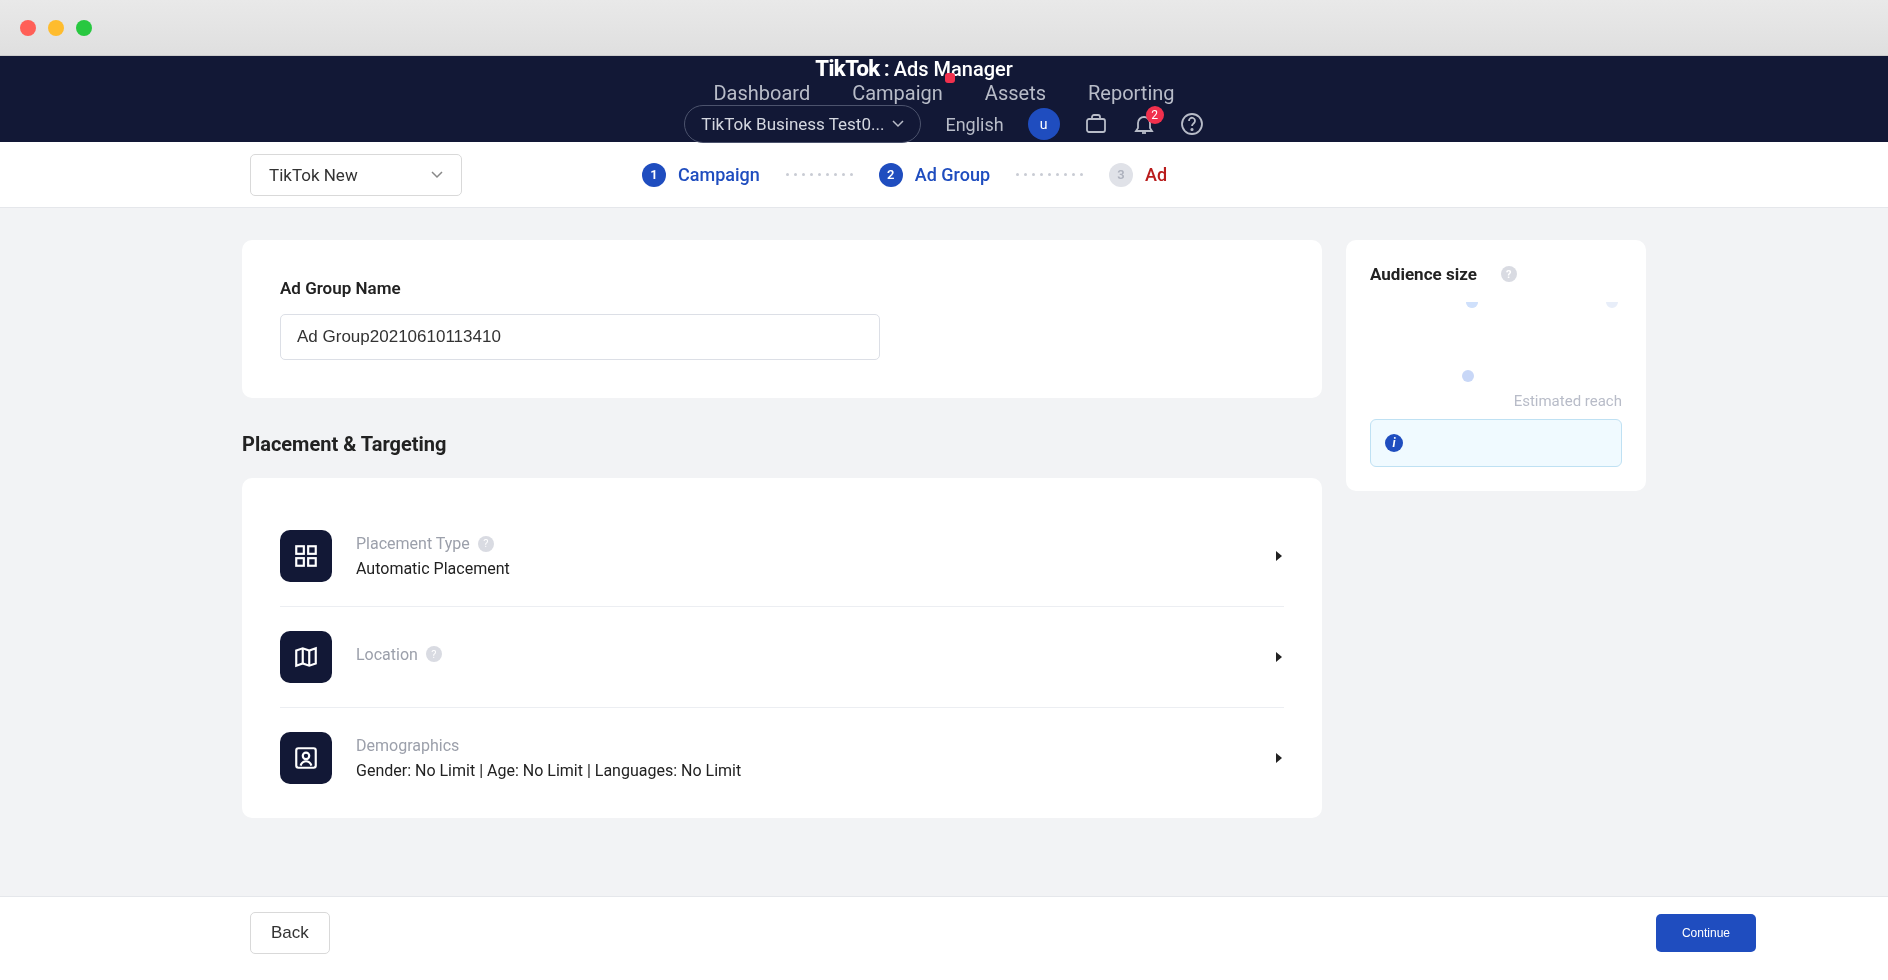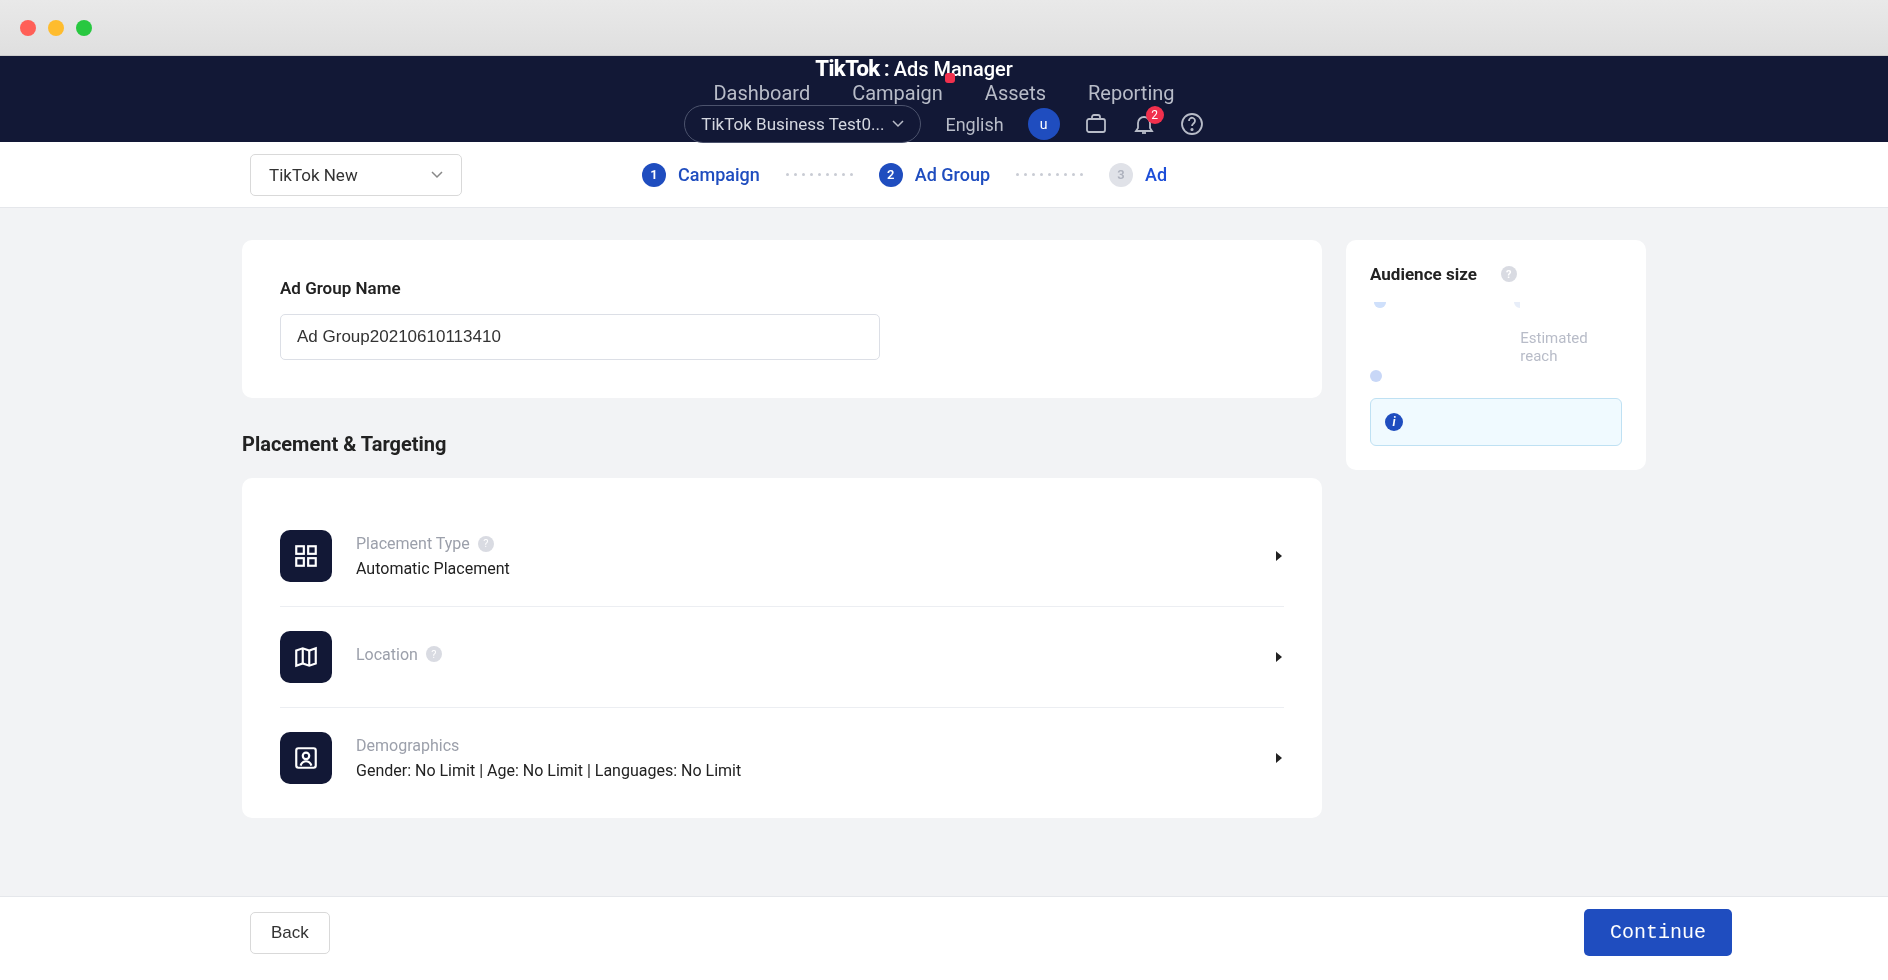--- a/index.html
+++ b/index.html
@@ -29,21 +29,21 @@
 .notif-badge { position: absolute; top: -6px; right: -8px; background: #f1304d; color: #fff; font-size: 12px; width: 18px; height: 18px; border-radius: 9px; display: flex; align-items: center; justify-content: center; }
 
 
 .stepsbar { height: 66px; background: #fff; border-bottom: 1px solid #e5e7eb; display: flex; align-items: center; padding-left: 250px; gap: 0; }
 .create-dd { border: 1px solid #d9d9d9; border-radius: 5px; padding: 10px 18px; font-size: 17px; color: #333; width: 212px; display: flex; justify-content: space-between; align-items: center; cursor: pointer; margin-right: 180px; }
 .steps { display: flex; align-items: center; gap: 14px; }
 .step { display: flex; align-items: center; gap: 12px; }
 .step-num { width: 24px; height: 24px; border-radius: 50%; background: #1f4dbf; color: #fff; display: flex; align-items: center; justify-content: center; font-size: 13px; font-weight: 600; }
 .step-num.inactive { background: #e0e2e8; color: #adb1bd; }
 .step-label { font-size: 18px; color: #1f4dbf; font-weight: 500; }
-.step-label.inactive { color: #1d4ed8; }
+.step-label.inactive { color: #b91c1c; }
 .step-dots { display: flex; gap: 5px; padding: 0 12px; }
 .dot { width: 3px; height: 3px; border-radius: 50%; background: #c9ccd4; }
 
 
 .page { background: #f2f3f5; min-height: 700px; display: flex; justify-content: center; padding: 32px 0 120px; }
 .main-col { width: 1080px; }
 .card { background: #fff; border-radius: 10px; padding: 38px; margin-bottom: 0; }
 .form-label { font-weight: 600; font-size: 17px; color: #222; margin-bottom: 16px; }
 .text-input { width: 600px; border: 1px solid #dcdfe6; border-radius: 5px; padding: 12px 16px; font-size: 17px; color: #333; }
 .section-title { font-weight: 700; font-size: 20px; color: #222; margin: 34px 0 22px 0; }
@@ -54,34 +54,34 @@
 .row-body { flex: 1; }
 .row-title { font-size: 16px; color: #9ca0ab; display: flex; align-items: center; gap: 8px; margin-bottom: 6px; }
 .row-val { font-size: 16px; color: #222; }
 .row-arrow { color: #222; }
 .help-circle { width: 16px; height: 16px; border-radius: 50%; background: #d9dbe2; color: #fff; font-size: 11px; display: inline-flex; align-items: center; justify-content: center; }
 
 
 .side-col { width: 300px; margin-left: 24px; }
 .side-card { background: #fff; border-radius: 10px; padding: 24px; }
 .side-title { font-weight: 700; font-size: 17px; color: #222; display: flex; align-items: center; gap: 24px; margin-bottom: 18px; }
-.gauge-wrap { display: flex; flex-direction: row; align-items: center; margin-bottom: 16px; }
+.gauge-wrap { display: flex; flex-direction: column; align-items: flex-end; margin-bottom: 9px; }
 .gauge { width: 160px; height: 80px; position: relative; overflow: hidden; }
 .gauge svg { position: absolute; bottom: 0; left: 0; }
 .gauge-needle { position: absolute; width: 12px; height: 12px; background: #c8d7f7; border-radius: 50%; left: 0; bottom: 0; }
 .est-label { font-size: 15px; color: #b8bcc8; margin-top: 10px; }
 .alert { border: 1px solid #bfe1f3; background: #f0faff; border-radius: 6px; padding: 14px; display: flex; gap: 12px; }
 .alert-icon { width: 18px; height: 18px; border-radius: 50%; background: #1f4dbf; color: #fff; display: flex; align-items: center; justify-content: center; font-size: 12px; flex-shrink: 0; font-style: italic; font-weight: bold; }
 .alert-text { font-size: 15px; color: #333; line-height: 1.5; }
 
 
 .footer { position: fixed; bottom: 12px; left: 0; right: 0; background: #fff; border-top: 1px solid #e5e7eb; height: 72px; display: flex; align-items: center; padding: 0 40px; }
 .back-wrap { position: absolute; left: 250px; }
 .btn-back { border: 1px solid #d9d9d9; background: #fff; padding: 10px 20px; border-radius: 5px; font-size: 17px; cursor: pointer; color: #333; }
-.btn-continue { background: #1f4dbf; color: #fff; border: none; padding: 12px 26px; border-radius: 5px; font-size: 20px; cursor: pointer; margin-left: auto; margin-right: 116px; font-family: Liberation Mono, monospace; }
+.btn-continue { background: #1f4dbf; color: #fff; border: none; padding: 12px 26px; border-radius: 5px; font-size: 12px; cursor: pointer; margin-left: auto; margin-right: 92px; }
 </style>
 </head>
 <body>
 
 <div class="browser-chrome">
   <div class="traffic tr-red"></div>
   <div class="traffic tr-yellow"></div>
   <div class="traffic tr-green"></div>
 </div>
 

